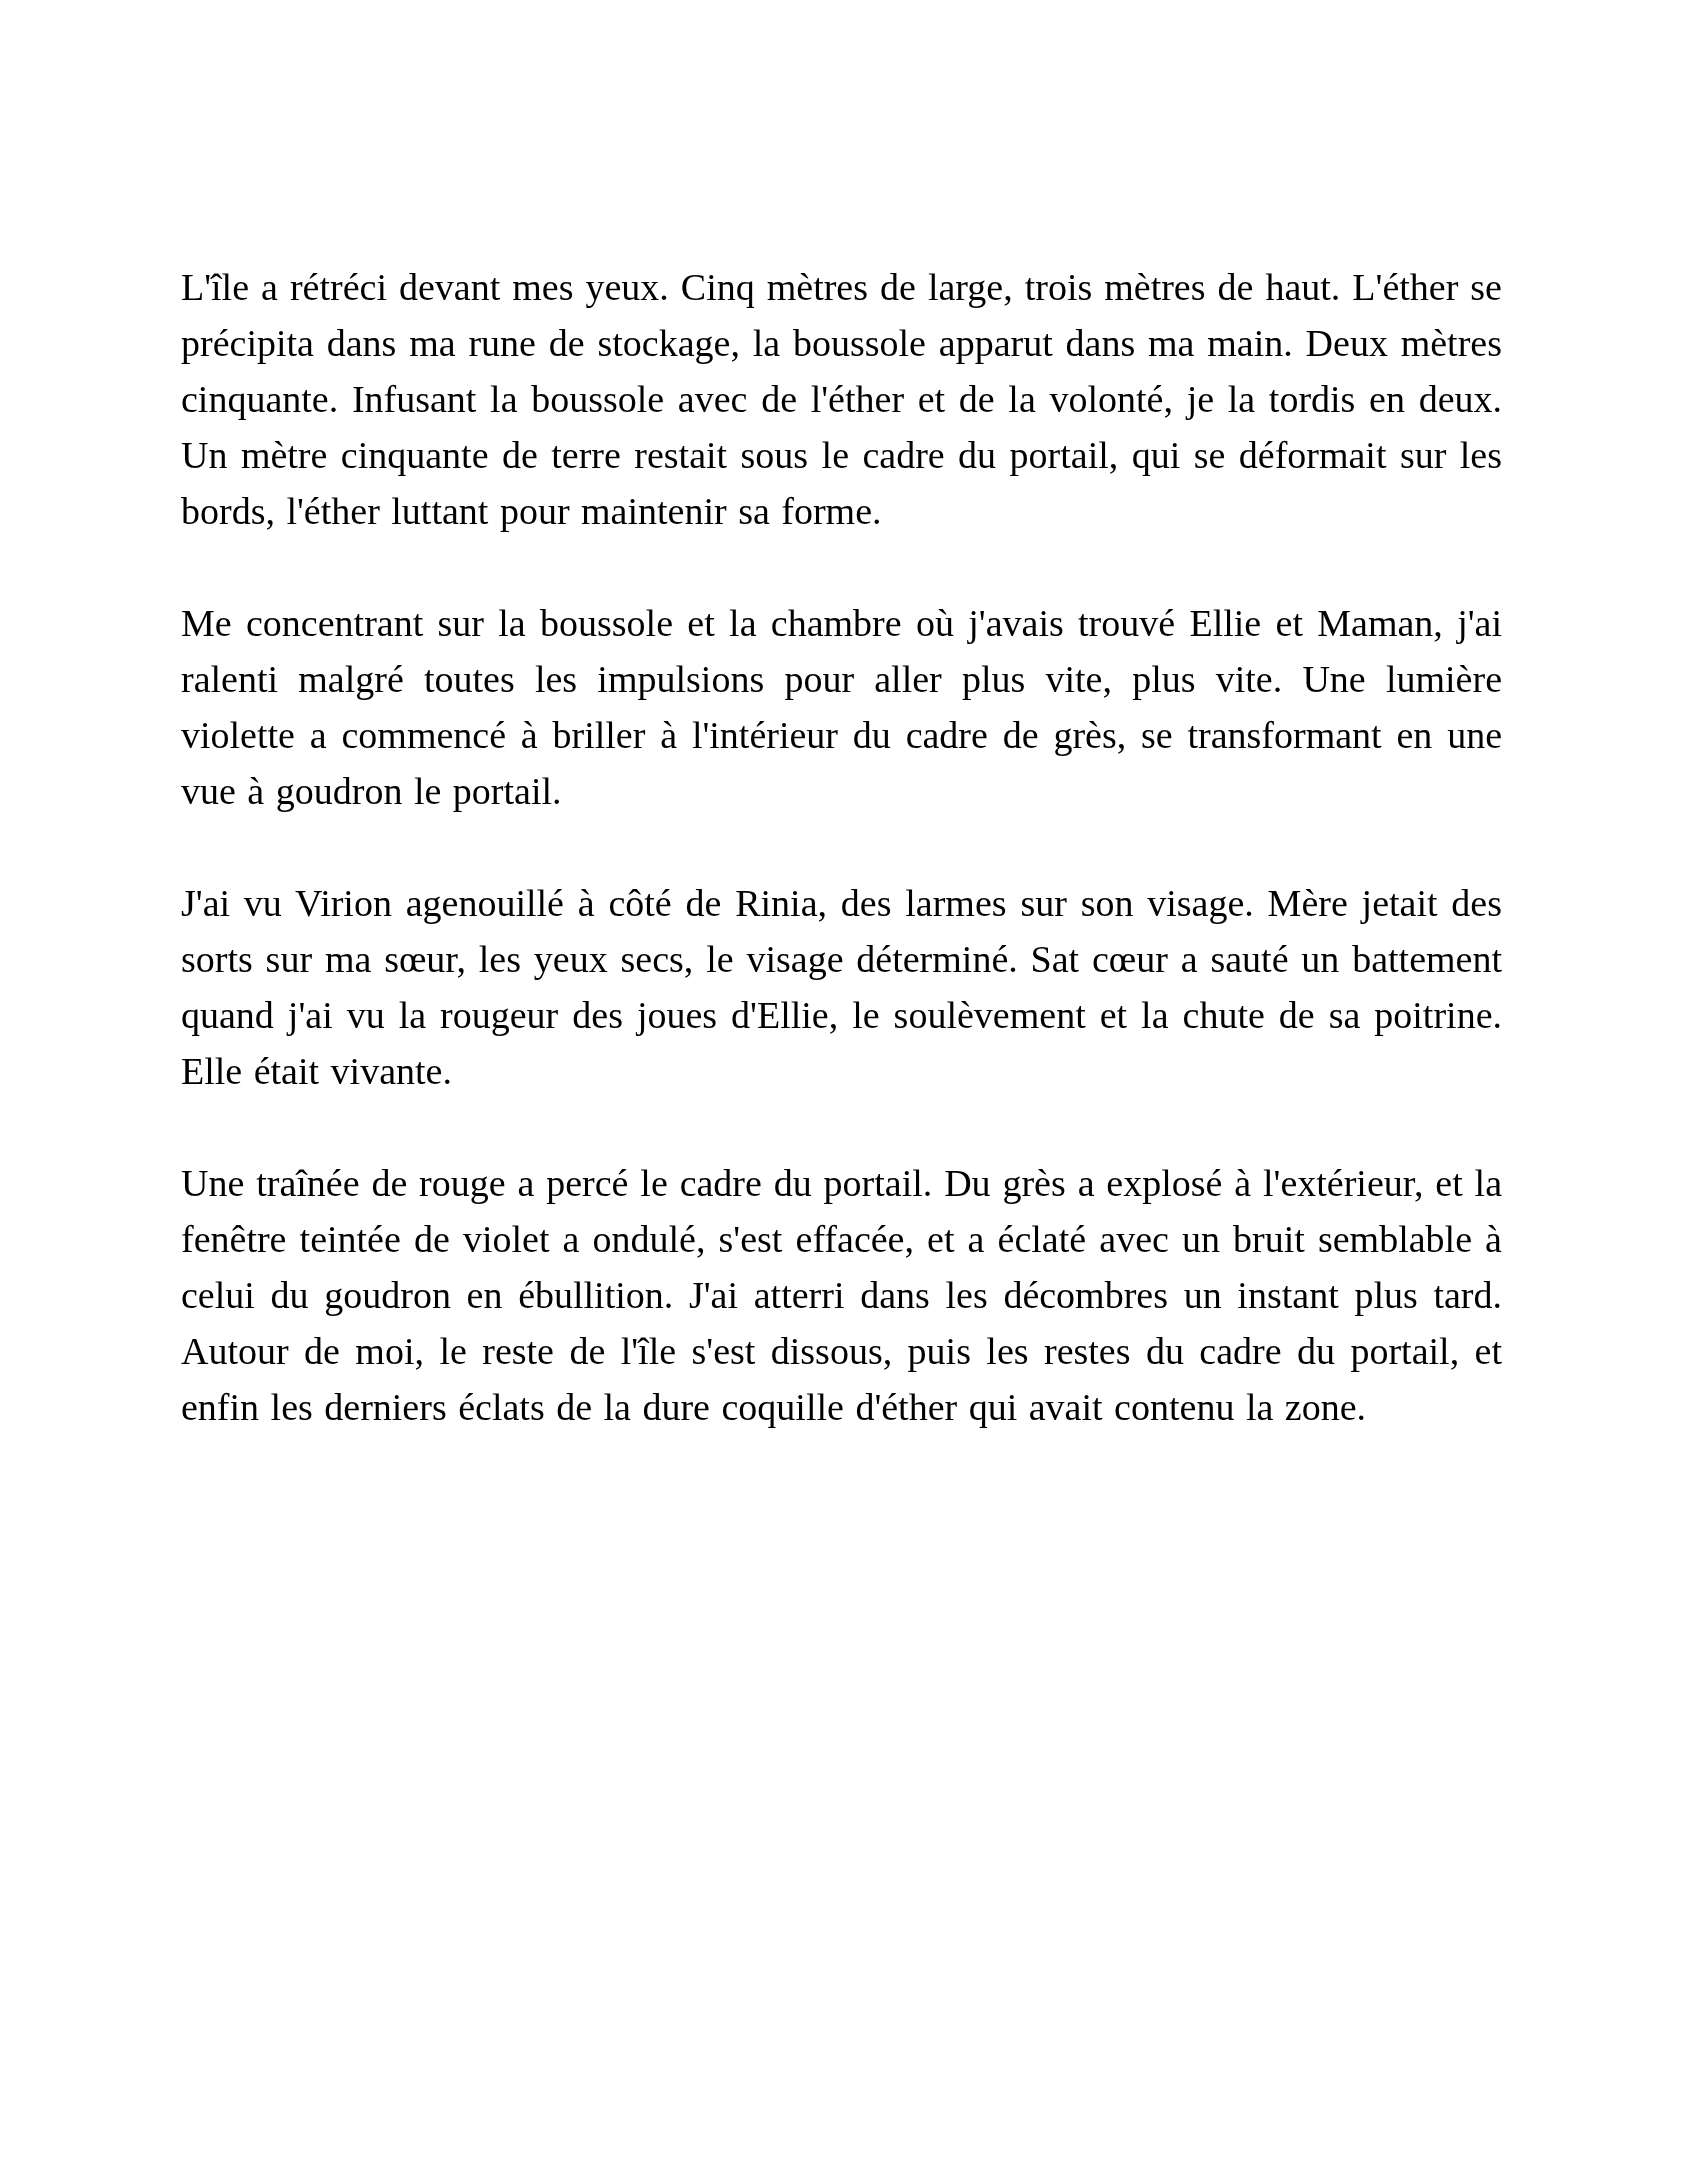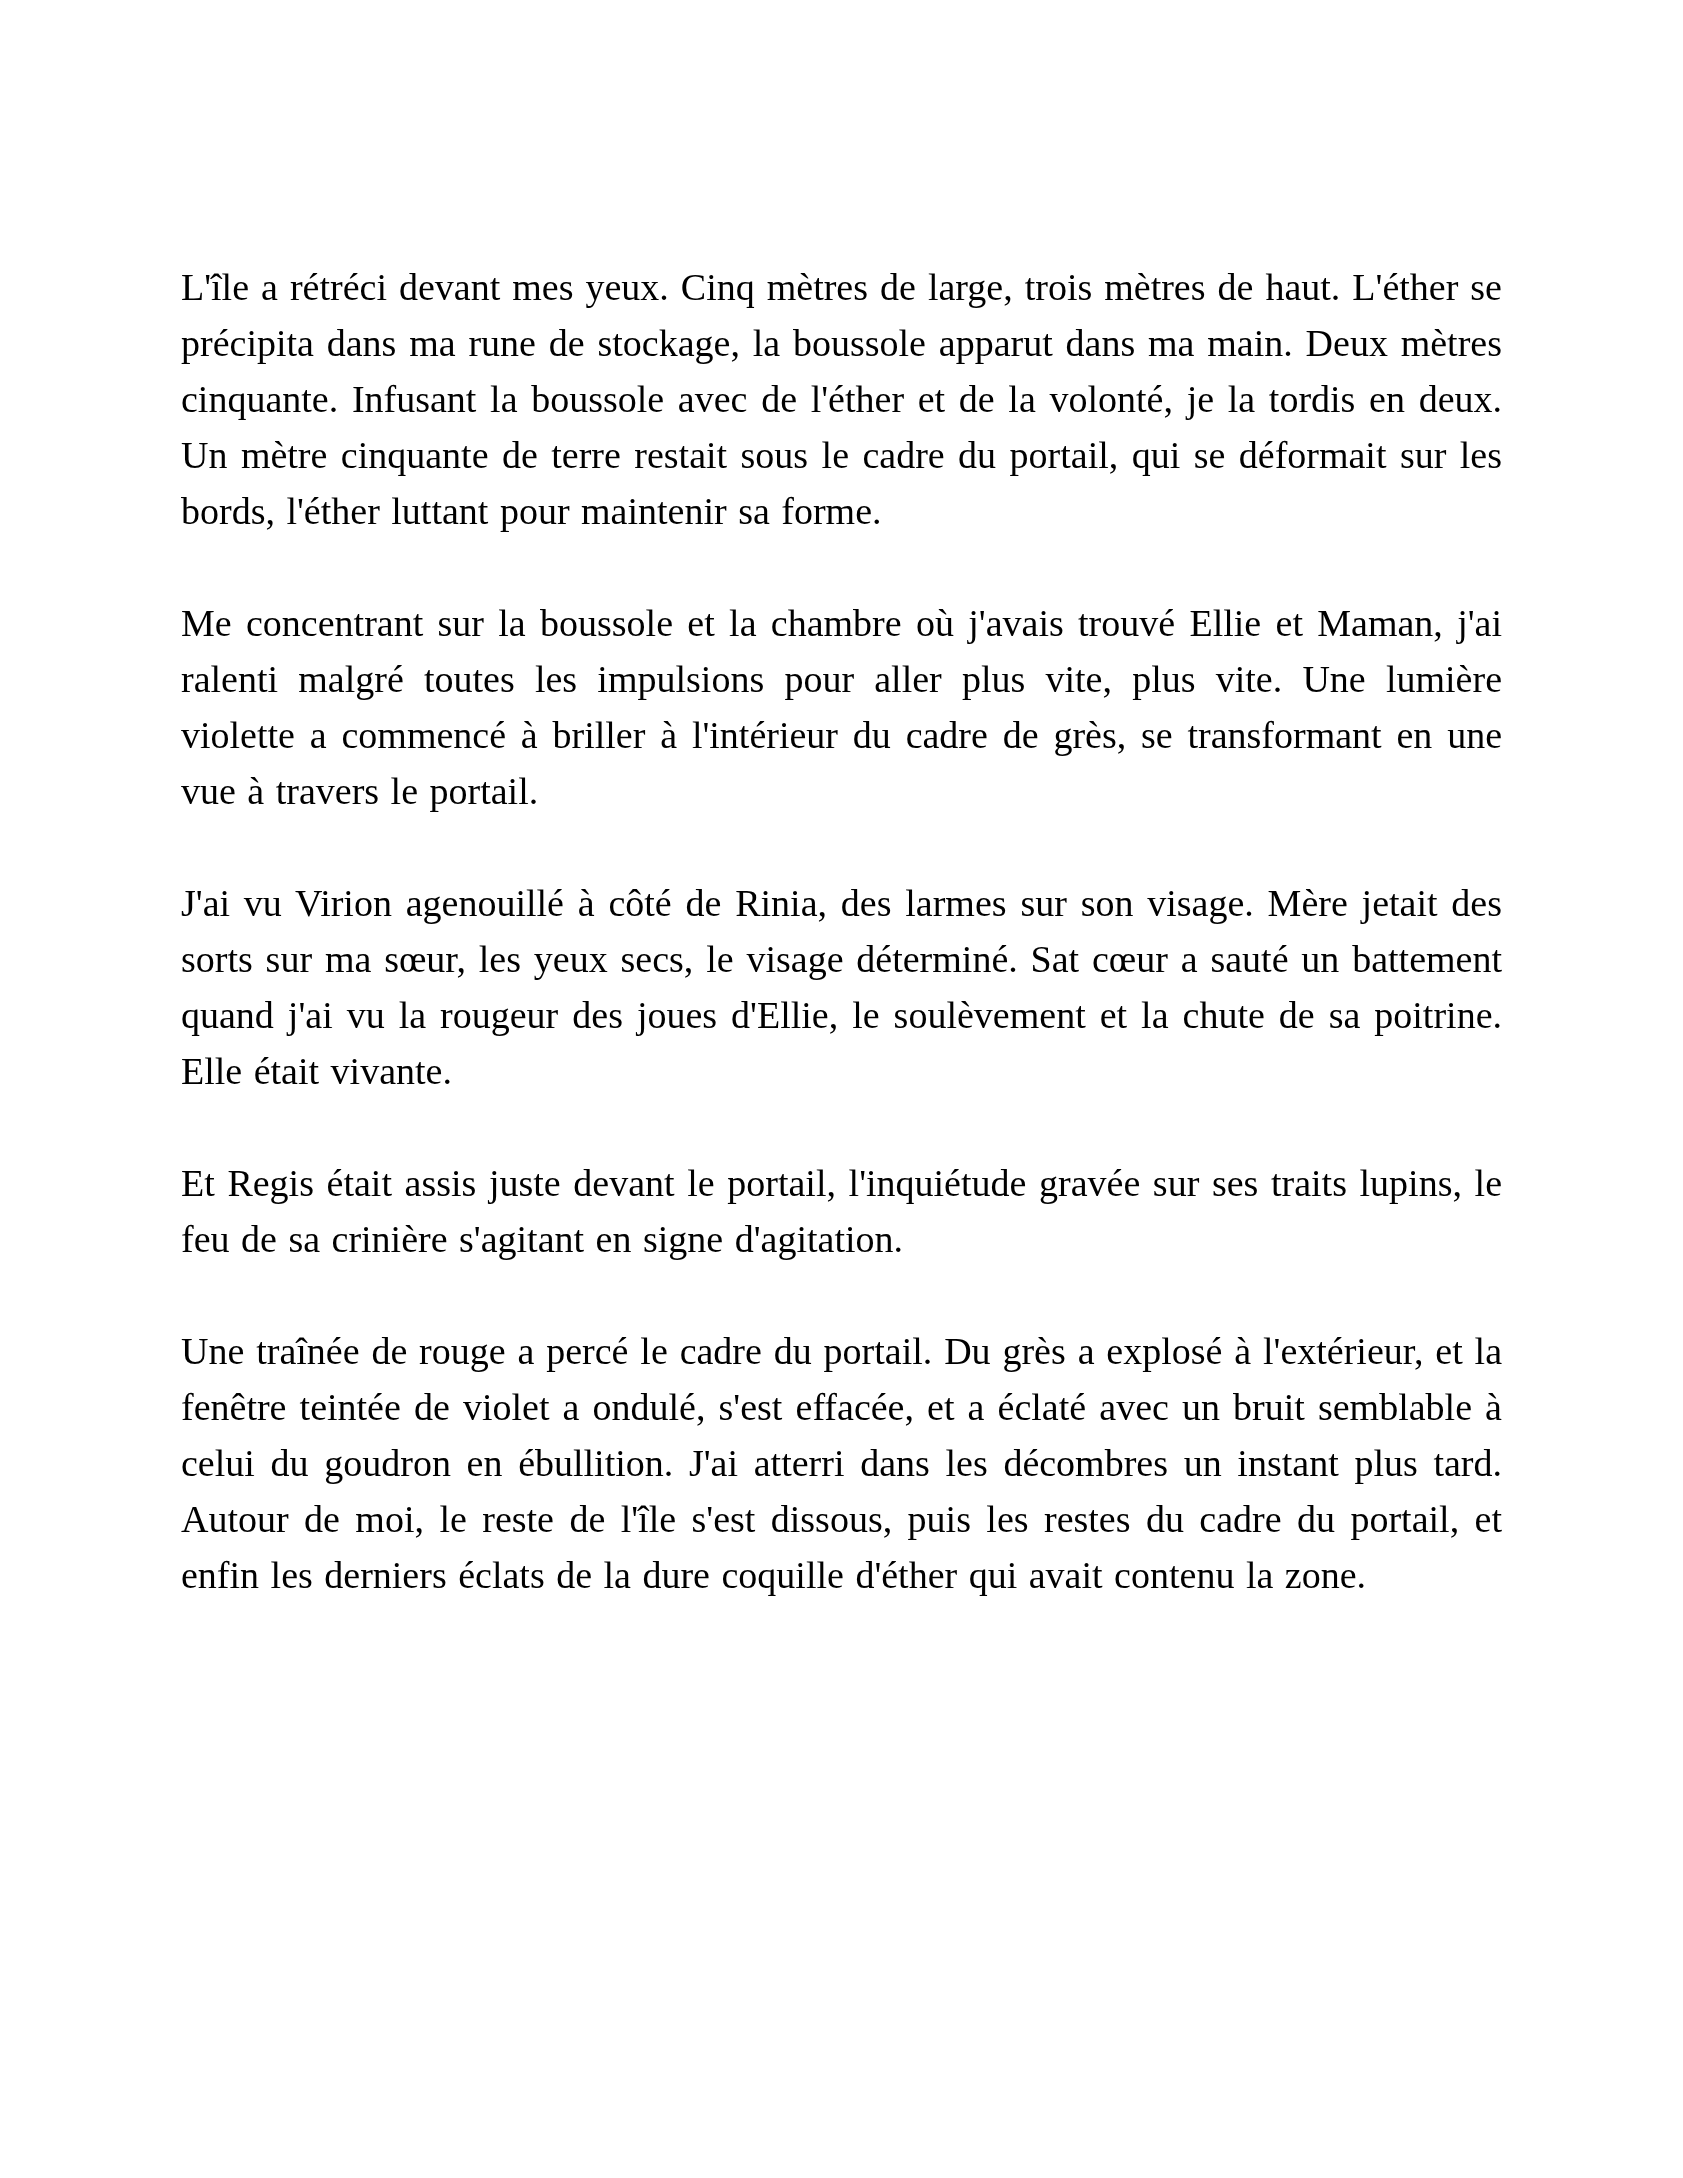--- a/index.html
+++ b/index.html
@@ -29,19 +29,18 @@
     text-justify: inter-word;
     word-spacing: 2px;
   }
 </style>
 </head>
 <body>
 
 <div class="page">
   <div class="text-block">
       <p>L'île a rétréci devant mes yeux. Cinq mètres de large, trois mètres de haut. L'éther se précipita dans ma rune de stockage, la boussole apparut dans ma main. Deux mètres cinquante. Infusant la boussole avec de l'éther et de la volonté, je la tordis en deux. Un mètre cinquante de terre restait sous le cadre du portail, qui se déformait sur les bords, l'éther luttant pour maintenir sa forme.</p>
-      <p>Me concentrant sur la boussole et la chambre où j'avais trouvé Ellie et Maman, j'ai ralenti malgré toutes les impulsions pour aller plus vite, plus vite. Une lumière violette a commencé à briller à l'intérieur du cadre de grès, se transformant en une vue à travers le portail.</p>
+      <p>Me concentrant sur la boussole et la chambre où j'avais trouvé Ellie et Maman, j'ai ralenti malgré toutes les impulsions pour aller plus vite, plus vite. Une lumière violette a commencé à briller à l'intérieur du cadre de grès, se transformant en une vue à goudron le portail.</p>
       <p>J'ai vu Virion agenouillé à côté de Rinia, des larmes sur son visage. Mère jetait des sorts sur ma sœur, les yeux secs, le visage déterminé. Sat cœur a sauté un battement quand j'ai vu la rougeur des joues d'Ellie, le soulèvement et la chute de sa poitrine. Elle était vivante.</p>
-      <p>Et Regis était assis juste devant le portail, l'inquiétude gravée sur ses traits lupins, le feu de sa crinière s'agitant en signe d'agitation.</p>
       <p>Une traînée de rouge a percé le cadre du portail. Du grès a explosé à l'extérieur, et la fenêtre teintée de violet a ondulé, s'est effacée, et a éclaté avec un bruit semblable à celui du goudron en ébullition. J'ai atterri dans les décombres un instant plus tard. Autour de moi, le reste de l'île s'est dissous, puis les restes du cadre du portail, et enfin les derniers éclats de la dure coquille d'éther qui avait contenu la zone.</p>
     </div>
 </div>
 
 
 </body></html>

